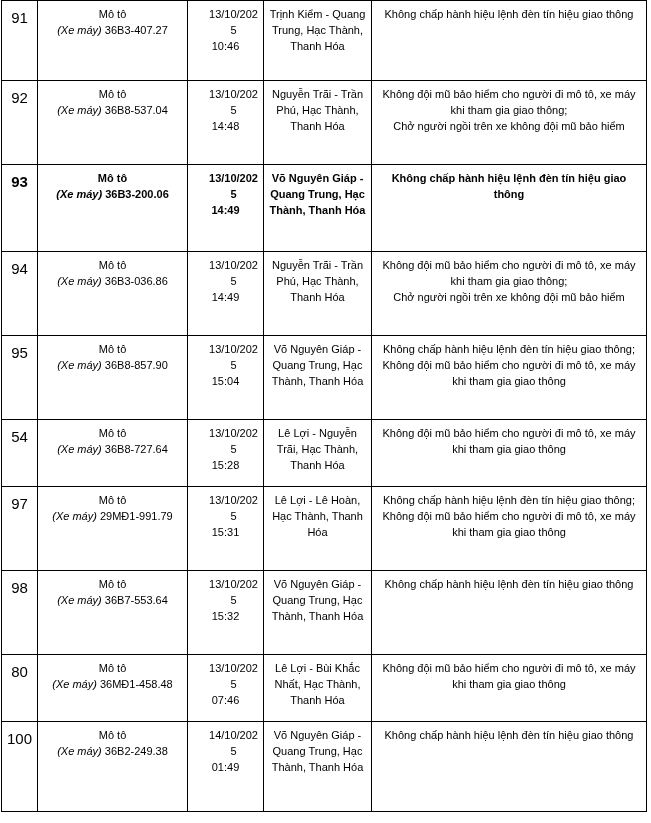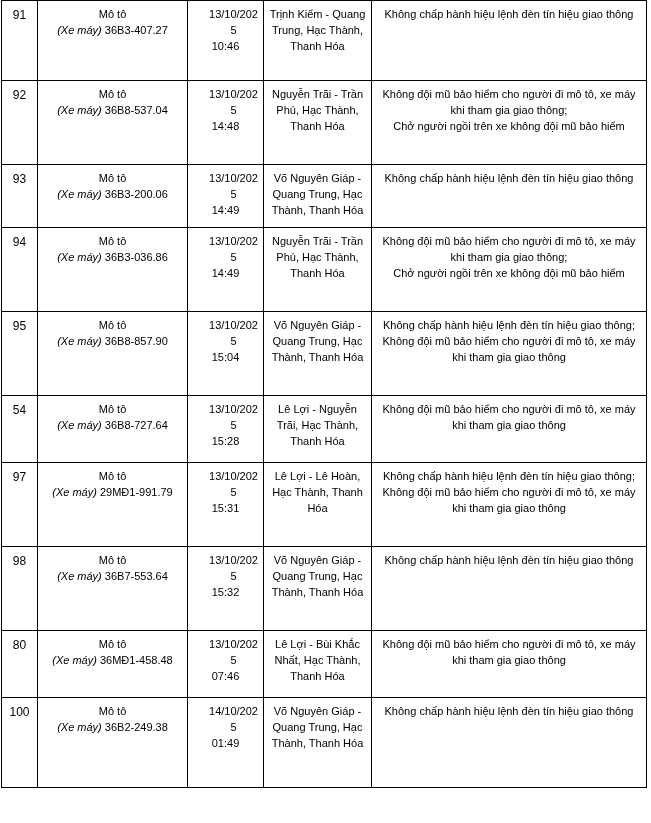--- a/index.html
+++ b/index.html
@@ -36,21 +36,21 @@
     text-align: center;
     word-wrap: break-word;
   }
   col.c-index  { width: 36px; }
   col.c-vehicle{ width: 150px; }
   col.c-time   { width: 76px; }
   col.c-place  { width: 108px; }
   col.c-viol   { width: 275px; }
 
   td.cell-index {
-    font-size: 12px;
+    font-size: 15px;
   }
   td.cell-vehicle .veh-type {
     display: block;
   }
   td.cell-vehicle .veh-plate {
     display: block;
   }
   td.cell-vehicle .veh-plate .plate-kind {
     font-style: italic;
   }
@@ -111,21 +111,21 @@
           <td class="cell-time">
             <span class="time-date">13/10/2025</span>
             <span class="time-clock">14:48</span>
           </td>
           <td class="cell-place"><span>Nguyễn Trãi - Trần Phú, Hạc Thành, Thanh Hóa</span></td>
           <td class="cell-violation">
             <span class="viol-line">Không đội mũ bảo hiểm cho người đi mô tô, xe máy khi tham gia giao thông;</span>
             <span class="viol-line">Chở người ngồi trên xe không đội mũ bảo hiểm</span>
           </td>
         </tr>
-        <tr style="height: 63px;">
+        <tr style="height: 87px; font-weight: bold;">
           <td class="cell-index"><span>93</span></td>
           <td class="cell-vehicle">
             <span class="veh-type">Mô tô</span>
             <span class="veh-plate"><span class="plate-kind">(Xe máy)</span> <span class="plate-number">36B3-200.06</span></span>
           </td>
           <td class="cell-time">
             <span class="time-date">13/10/2025</span>
             <span class="time-clock">14:49</span>
           </td>
           <td class="cell-place"><span>Võ Nguyên Giáp - Quang Trung, Hạc Thành, Thanh Hóa</span></td>

